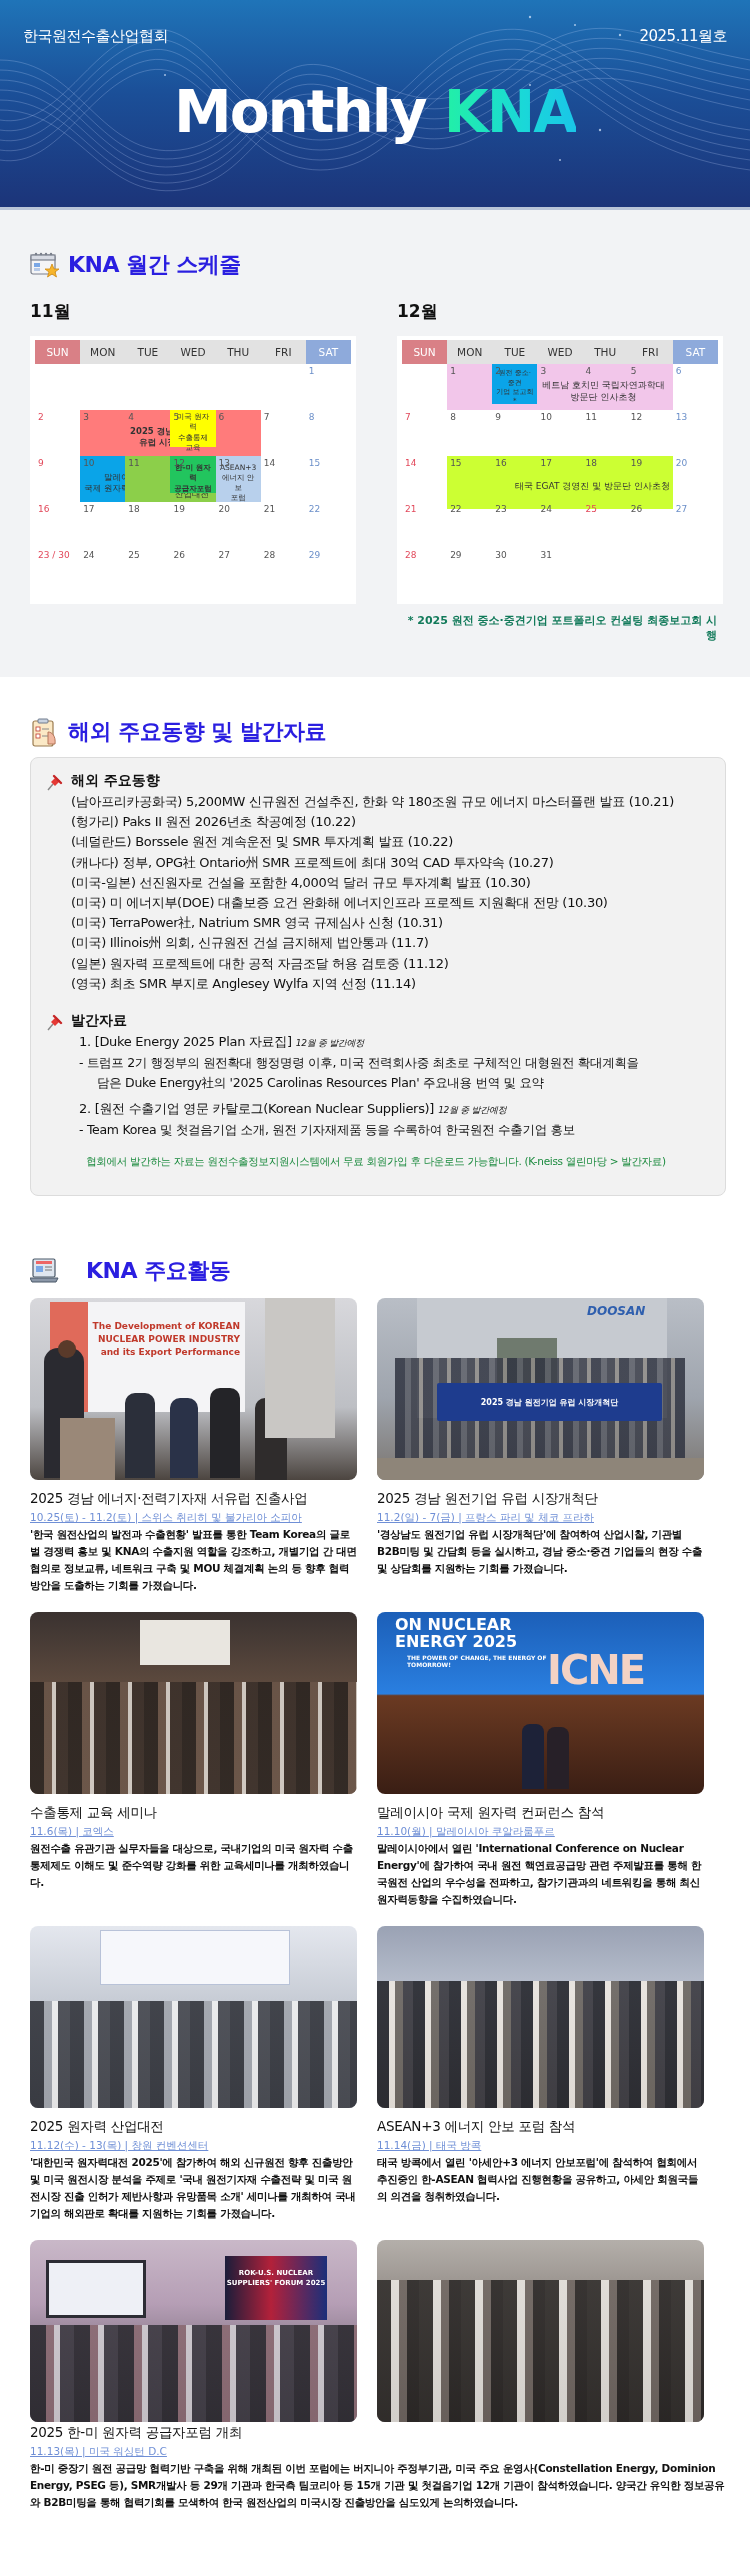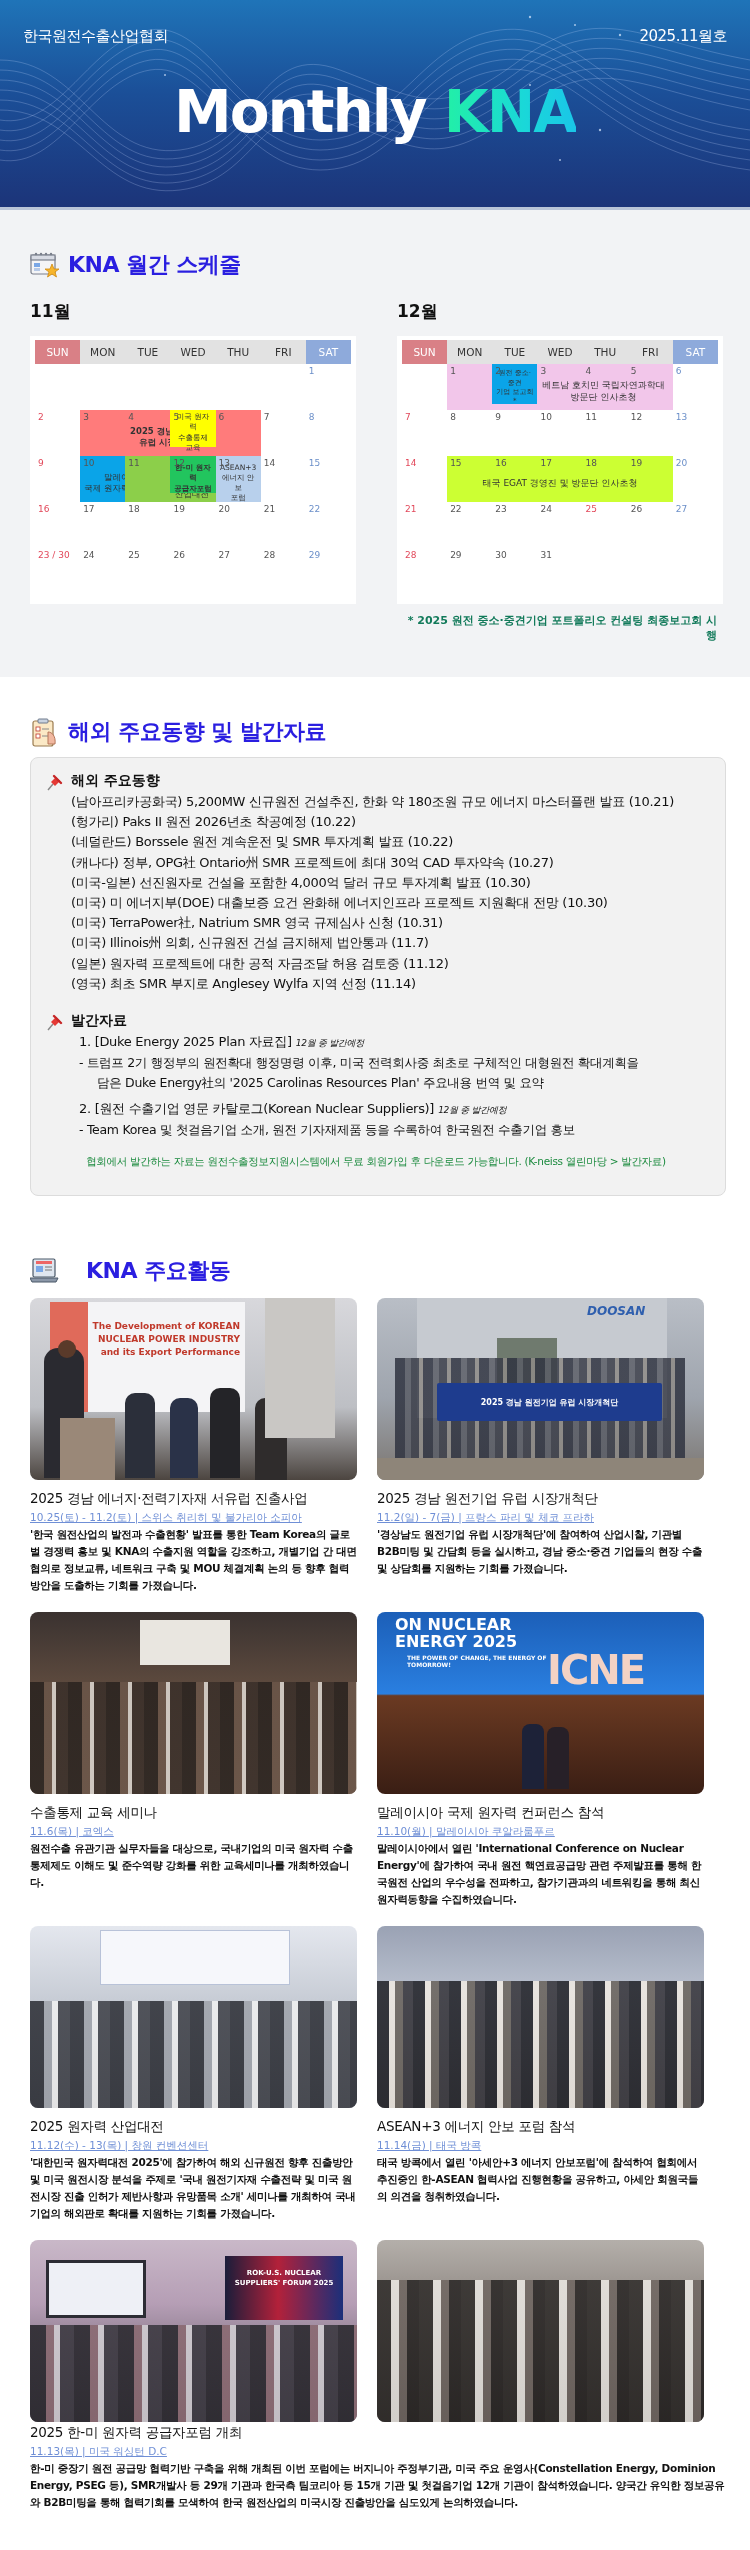--- a/index.html
+++ b/index.html
@@ -228,21 +228,21 @@
         </div>
         <div class="cal-grid" id="dec-grid">
           <div class="ev" style="left:45.1px;top:0;width:225.8px;height:46px;background:#f2c6ea;padding-left:90px;font-size:9px;">
               <span style="white-space:pre-line;">베트남 호치민 국립자연과학대
 방문단 인사초청</span>
             </div>
           <div class="ev" style="left:90.3px;top:0;width:45.1px;height:40px;background:#0aa4e8;font-size:7px;">
               <span style="white-space:pre-line;">원전 중소·중견
 기업 보고회*</span>
             </div>
-          <div class="ev" style="left:45.1px;top:92px;width:225.8px;height:46px;background:#ccff33;font-size:9px;">
+          <div class="ev" style="left:45.1px;top:92px;width:225.8px;height:53px;background:#ccff33;font-size:9px;justify-content:flex-end;">
               <span>태국 EGAT 경영진 및 방문단 인사초청</span>
             </div>
         <div class="day sun" style="grid-area: 1 / 1;"></div>
             <div class="day" style="grid-area: 1 / 2;">1</div>
             <div class="day" style="grid-area: 1 / 3;">2</div>
             <div class="day" style="grid-area: 1 / 4;">3</div>
             <div class="day" style="grid-area: 1 / 5;">4</div>
             <div class="day" style="grid-area: 1 / 6;">5</div>
             <div class="day sat" style="grid-area: 1 / 7;">6</div>
             <div class="day sun" style="grid-area: 2 / 1;">7</div>
@@ -432,21 +432,21 @@
       <div class="photo" style="background:linear-gradient(180deg,#9aa2b4 0%,#b9c0ce 35%,#5f5a58 100%);">
         <div style="position:absolute;left:0;top:55px;width:327px;height:127px;background:repeating-linear-gradient(90deg,#26272d 0 12px,#ede8e1 12px 18px,#6c6660 18px 26px,#3b3a40 26px 36px);opacity:0.9;"></div>
       </div>
       <div class="act-title">ASEAN+3 에너지 안보 포럼 참석</div>
       <div class="act-meta">11.14(금)  |  태국 방콕</div>
       <div class="act-desc">태국 방콕에서 열린 '아세안+3 에너지 안보포럼'에 참석하여 협회에서 추진중인 한-ASEAN 협력사업 진행현황을 공유하고, 아세안 회원국들의 의견을 청취하였습니다.</div>
     </article>
 
     <div class="photo" style="background:linear-gradient(180deg,#c9b8c8 0%,#b59eb5 35%,#4e4650 100%);">
       <div style="position:absolute;left:16px;top:20px;width:100px;height:58px;background:#eef0f6;border:3px solid #2c2c34;"></div>
-      <div style="position:absolute;left:195px;top:16px;width:118px;height:64px;background:linear-gradient(90deg,#1a1d3a 0%,#b3213a 45%,#1b2f7a 100%);color:#fff;font-size:7px;font-weight:bold;text-align:center;padding-top:12px;line-height:10px;">ROK-U.S. NUCLEAR SUPPLIERS' FORUM 2025</div>
+      <div style="position:absolute;left:195px;top:16px;width:102px;height:64px;background:linear-gradient(90deg,#1a1d3a 0%,#b3213a 45%,#1b2f7a 100%);color:#fff;font-size:7px;font-weight:bold;text-align:center;padding-top:12px;line-height:10px;">ROK-U.S. NUCLEAR SUPPLIERS' FORUM 2025</div>
       <div style="position:absolute;left:0;top:85px;width:327px;height:97px;background:repeating-linear-gradient(90deg,#2c2a30 0 16px,#8a6a72 16px 24px,#cfcbd0 24px 30px,#3d3a42 30px 44px);opacity:0.9;"></div>
     </div>
     <div class="photo" style="background:linear-gradient(180deg,#b4afaa 0%,#8c8580 40%,#3e3936 100%);">
       <div style="position:absolute;left:0;top:40px;width:327px;height:142px;background:repeating-linear-gradient(90deg,#2d2a28 0 14px,#ece9e4 14px 22px,#6e6560 22px 30px,#262322 30px 42px);opacity:0.85;"></div>
     </div>
   </div>
 
   <article class="act act-wide" style="margin-top:-8px;">
     <div class="act-title">2025 한-미 원자력 공급자포럼 개최</div>
     <div class="act-meta">11.13(목)  |  미국 워싱턴 D.C</div>

